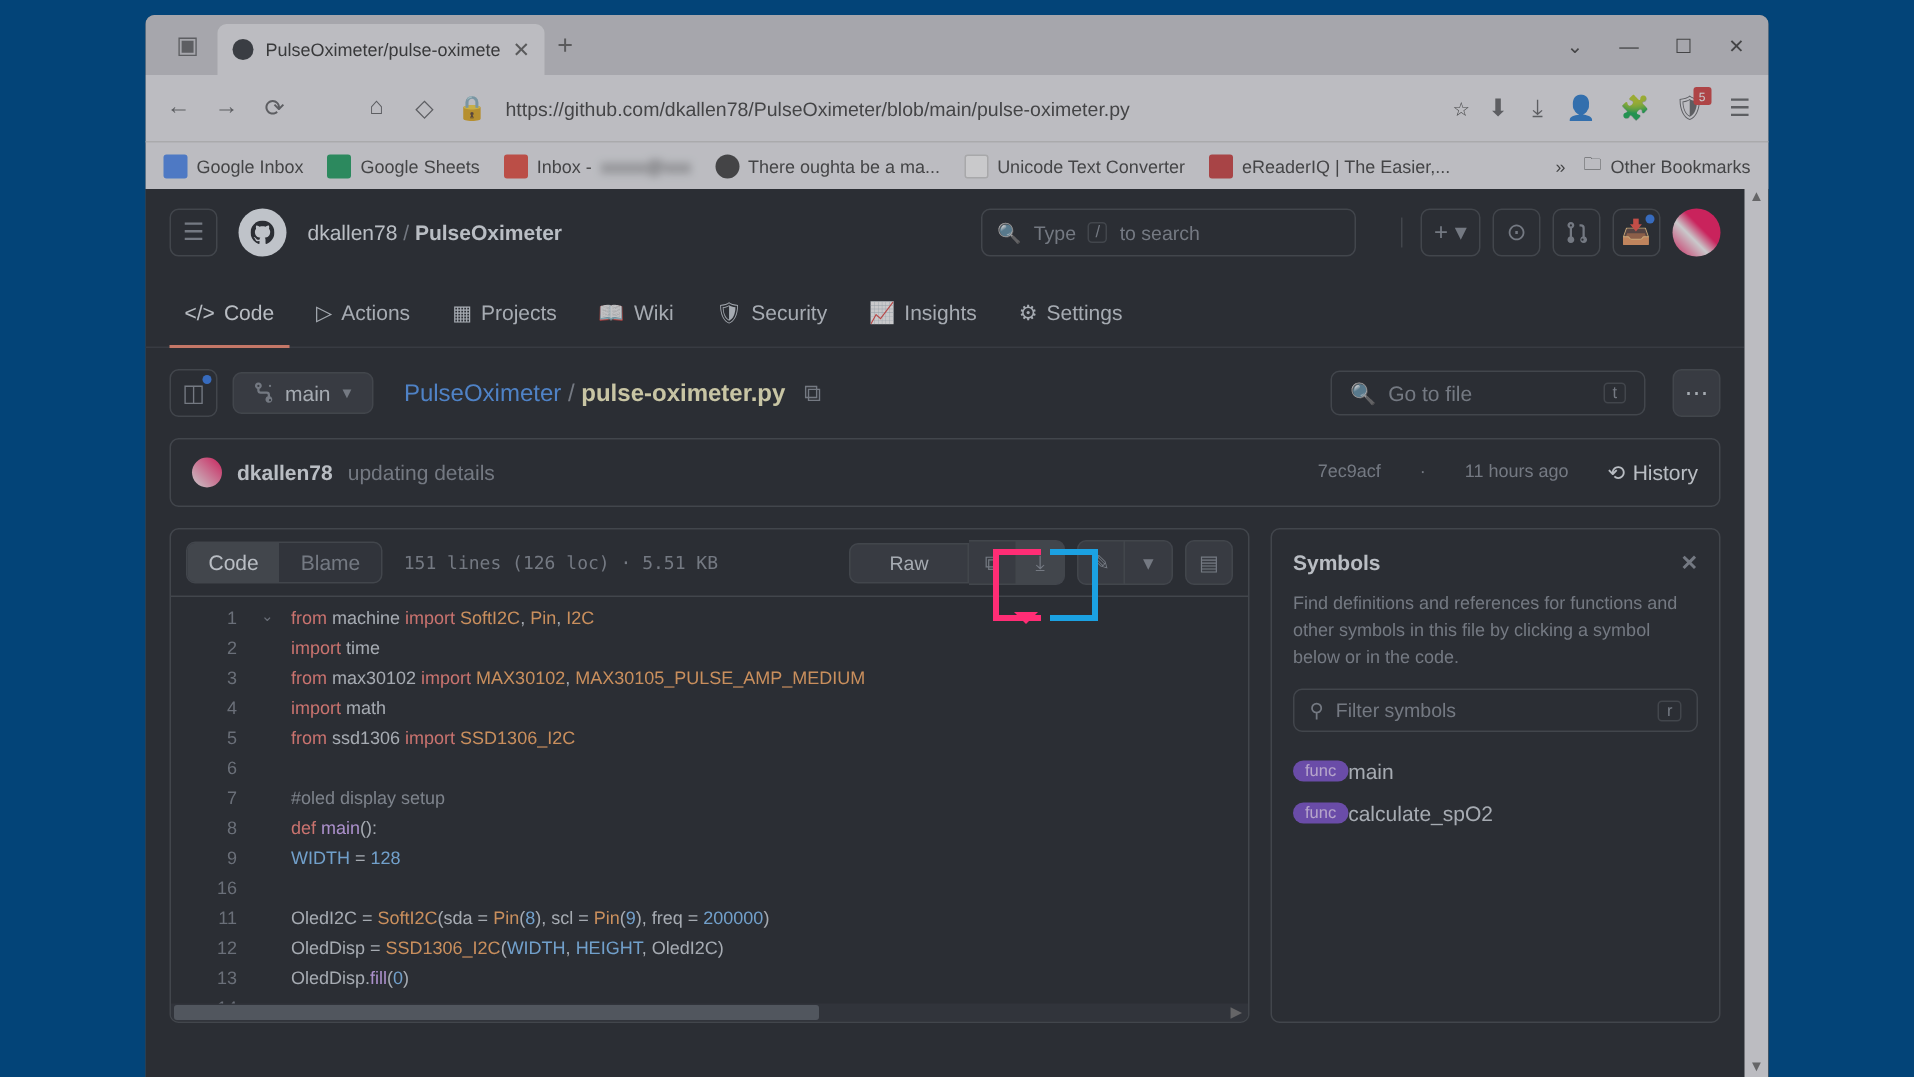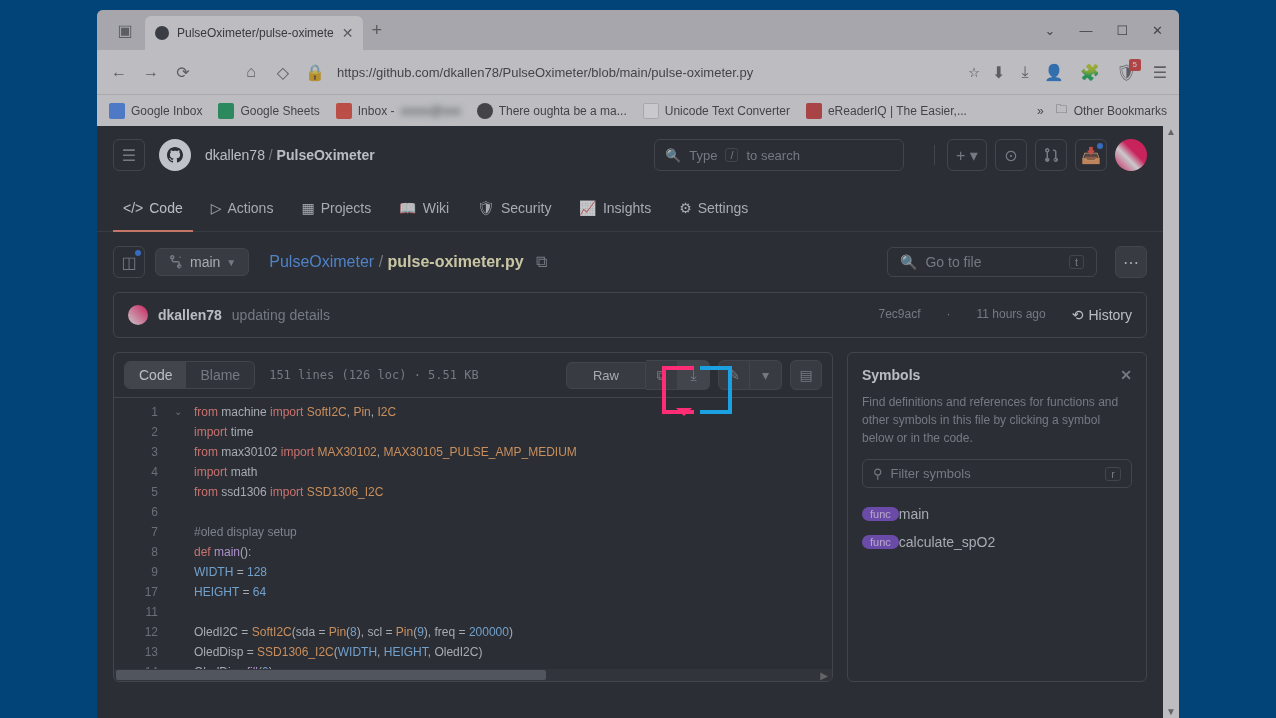--- a/index.html
+++ b/index.html
@@ -296,21 +296,21 @@
             <div class="gutter" id="gutter">
                 <div>1</div>
                 <div>2</div>
                 <div>3</div>
                 <div>4</div>
                 <div>5</div>
                 <div>6</div>
                 <div>7</div>
                 <div>8</div>
                 <div>9</div>
-                <div>17</div>
+                <div>16</div>
                 <div>11</div>
                 <div>12</div>
                 <div>13</div>
                 <div>14</div>
               </div>
             <div class="fold-gutter" id="fold">
                 <div></div>
                 <div></div>
                 <div></div>
                 <div></div>
@@ -329,21 +329,20 @@
             <div class="code-lines" id="lines">
                 <div><span class="kw">from</span> machine <span class="kw">import</span> <span class="cls">SoftI2C</span>, <span class="cls">Pin</span>, <span class="cls">I2C</span></div>
                 <div><span class="kw">import</span> time</div>
                 <div><span class="kw">from</span> max30102 <span class="kw">import</span> <span class="cls">MAX30102</span>, <span class="cls">MAX30105_PULSE_AMP_MEDIUM</span></div>
                 <div><span class="kw">import</span> math</div>
                 <div><span class="kw">from</span> ssd1306 <span class="kw">import</span> <span class="cls">SSD1306_I2C</span></div>
                 <div>&nbsp;</div>
                 <div>    <span class="cmt">#oled display setup</span></div>
                 <div><span class="kw">def</span> <span class="fn">main</span>():</div>
                 <div>    <span class="var">WIDTH</span> = <span class="num">128</span></div>
-                <div>    <span class="var">HEIGHT</span> = <span class="num">64</span></div>
                 <div>&nbsp;</div>
                 <div>    OledI2C = <span class="cls">SoftI2C</span>(sda = <span class="cls">Pin</span>(<span class="num">8</span>), scl = <span class="cls">Pin</span>(<span class="num">9</span>), freq = <span class="num">200000</span>)</div>
                 <div>    OledDisp = <span class="cls">SSD1306_I2C</span>(<span class="var">WIDTH</span>, <span class="var">HEIGHT</span>, OledI2C)</div>
                 <div>    OledDisp.<span class="fn">fill</span>(<span class="num">0</span>)</div>
               </div>
             <div class="code-scroll-h">
               <div class="scroll-thumb"></div>
               <div class="scroll-h-arrow">▶</div>
             </div>
           </div>

